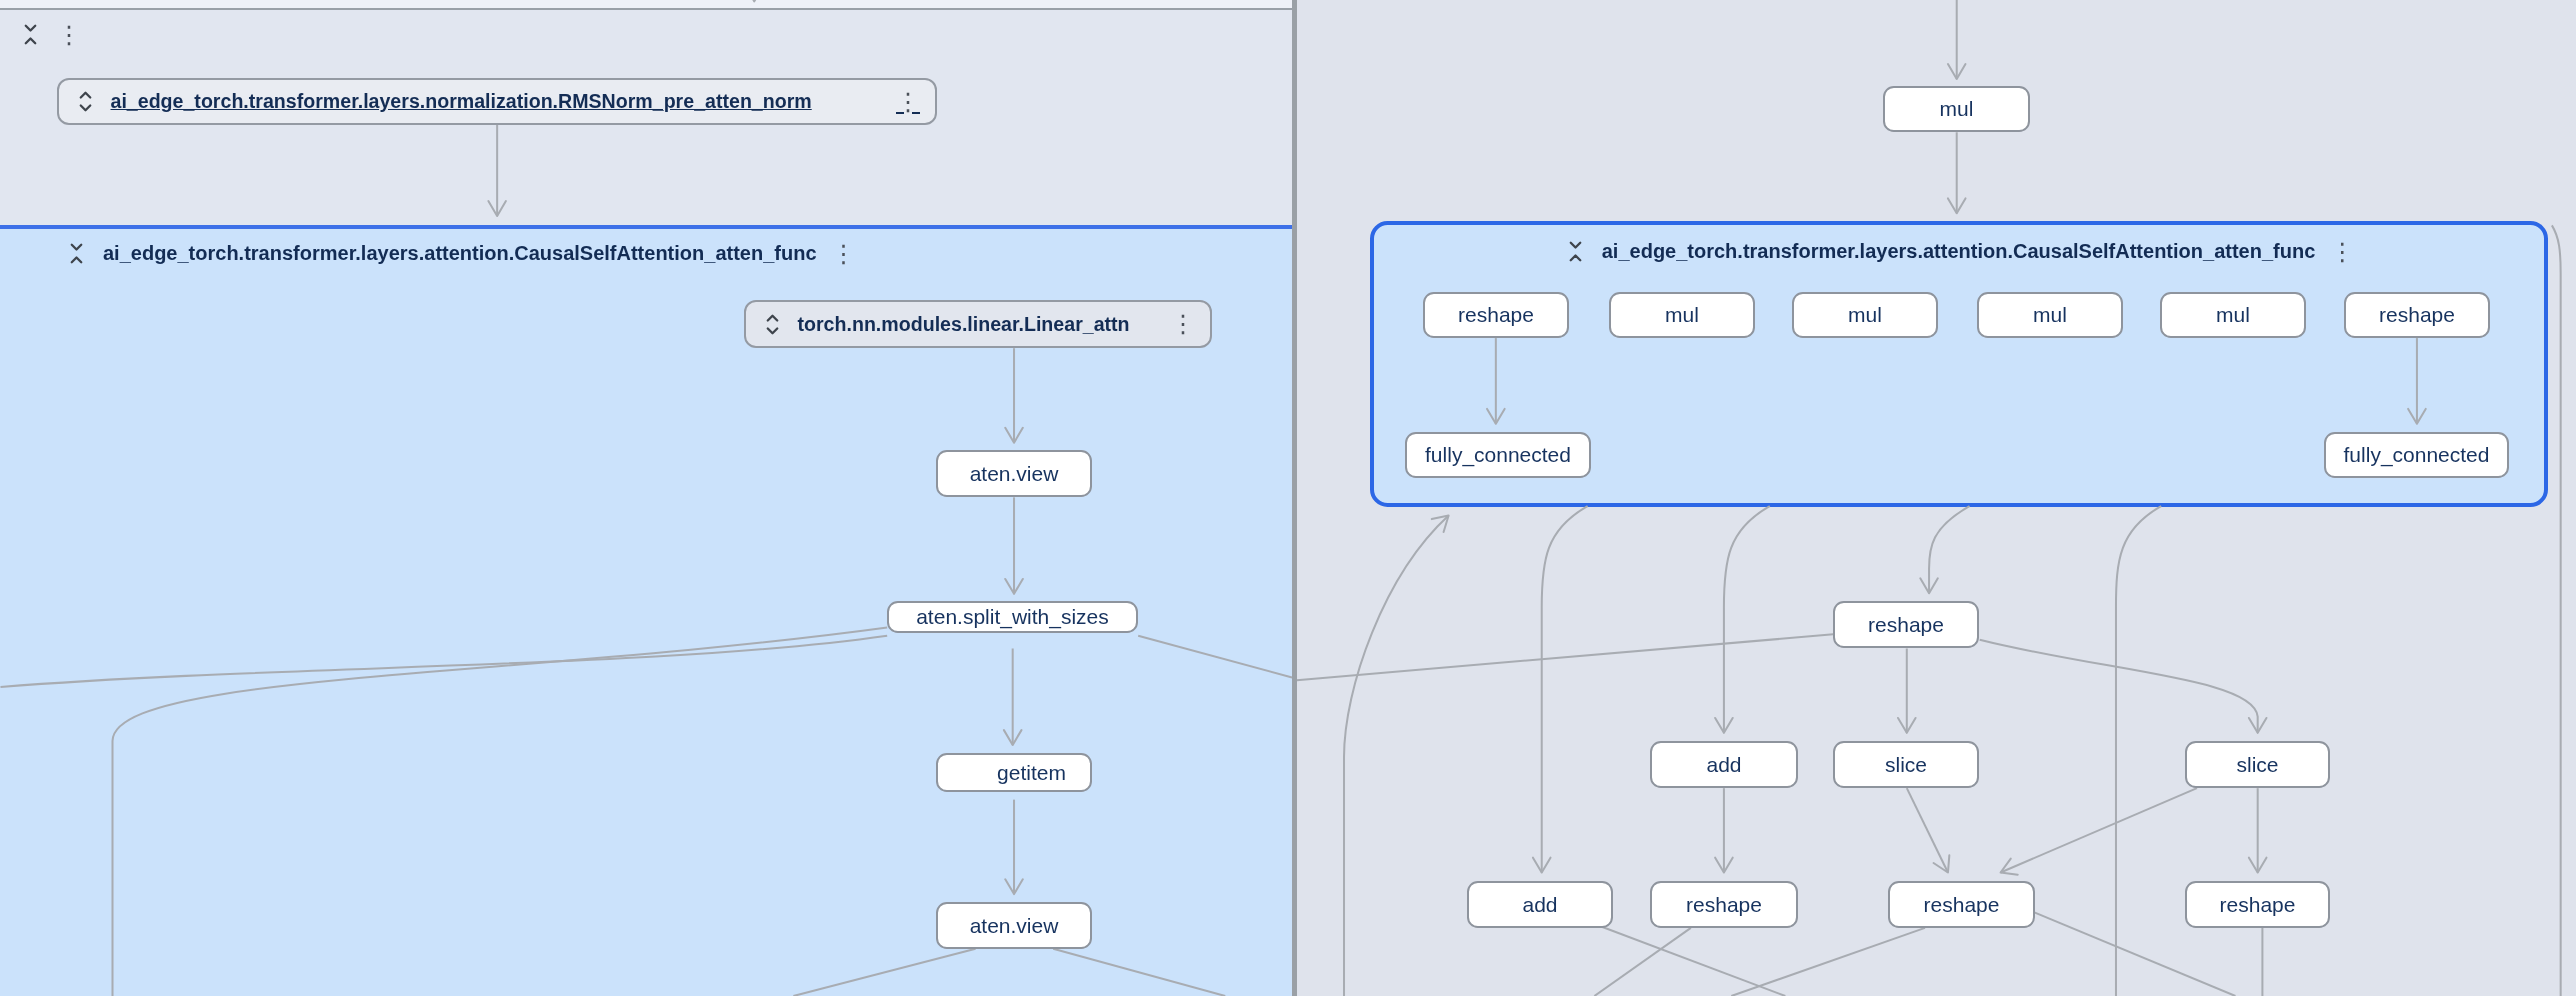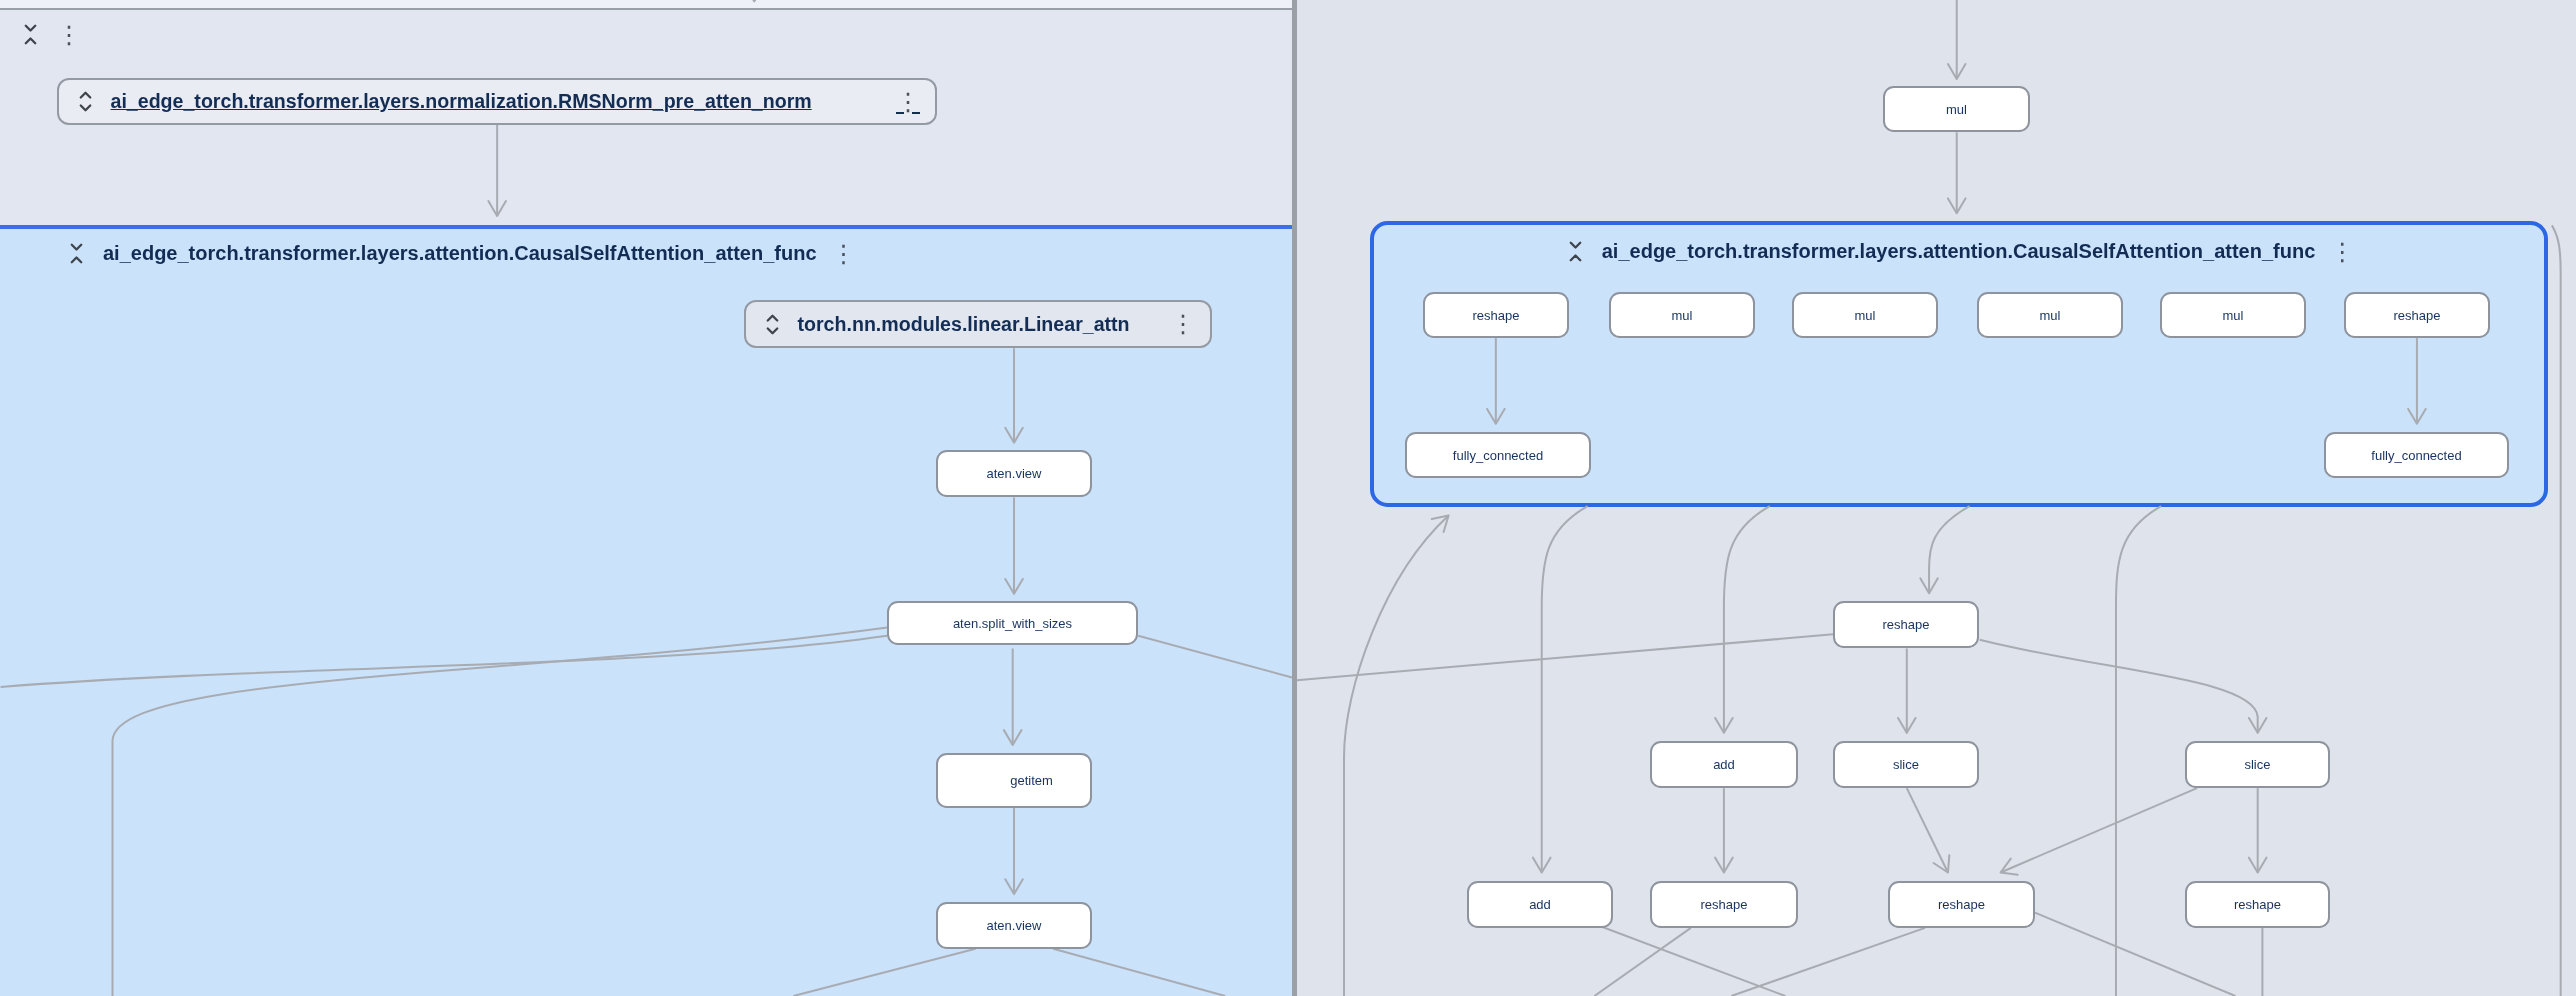--- a/index.html
+++ b/index.html
@@ -24,21 +24,21 @@
 
   .layer-node{position:absolute;display:flex;align-items:center;gap:13.5px;box-sizing:border-box;
               border:2px solid #949aa3;border-radius:12px;z-index:4;font-size:19.6px;font-weight:700;
               color:#142d55;padding:0 15px;white-space:nowrap;}
   .rms-node{left:57px;top:78px;width:880px;height:47px;background:#e9ecf2;text-decoration:underline;}
   .linear-node{left:744px;top:300px;width:468px;height:48px;background:#e2e6ee;}
   .layer-node .label{flex:1 1 auto;}
 
   .op-node{position:absolute;box-sizing:border-box;background:#ffffff;border:2px solid #8e949d;
            border-radius:10.8px;display:flex;align-items:center;justify-content:center;z-index:4;
-           font-size:13px;font-weight:400;color:#17335f;white-space:nowrap;}
+           font-size:21px;font-weight:400;color:#17335f;white-space:nowrap;}
 
   .dots{font-size:24px;color:#4a5059;line-height:1;font-weight:400;cursor:pointer;}
   .ufi{display:inline-flex;cursor:pointer;}
   .ufi svg{stroke:#3e444c;stroke-width:3.4;fill:none;stroke-linecap:round;stroke-linejoin:round;}
 </style>
 </head>
 <body>
 
 <div id="stage">
 
@@ -140,22 +140,22 @@
       <svg width="23" height="23" viewBox="0 0 34 34">
           <path d="M10 4 L17 11 L24 4"></path>
           <path d="M10 30 L17 23 L24 30"></path>
         </svg>
     </span>
     <span>ai_edge_torch.transformer.layers.attention.CausalSelfAttention_atten_func</span>
     <span class="dots">⋮</span>
   </div>
 
 <div class="op-node" style="left: 936px; top: 450px; width: 156px; height: 47px;">aten.view</div>
-    <div class="op-node" style="left: 887px; top: 601px; width: 251px; height: 44px;">aten.split_with_sizes</div>
-    <div class="op-node" style="left: 936px; top: 753px; width: 156px; height: 55px; padding-left: 35px;">getitem</div>
+    <div class="op-node" style="left: 887px; top: 601px; width: 251px; height: 32px;">aten.split_with_sizes</div>
+    <div class="op-node" style="left: 936px; top: 753px; width: 156px; height: 39px; padding-left: 35px;">getitem</div>
     <div class="op-node" style="left: 936px; top: 902px; width: 156px; height: 47px;">aten.view</div>
     <div class="op-node" style="left: 1423px; top: 292px; width: 146px; height: 46px;">reshape</div>
     <div class="op-node" style="left: 1609px; top: 292px; width: 146px; height: 46px;">mul</div>
     <div class="op-node" style="left: 1792px; top: 292px; width: 146px; height: 46px;">mul</div>
     <div class="op-node" style="left: 1977px; top: 292px; width: 146px; height: 46px;">mul</div>
     <div class="op-node" style="left: 2160px; top: 292px; width: 146px; height: 46px;">mul</div>
     <div class="op-node" style="left: 2344px; top: 292px; width: 146px; height: 46px;">reshape</div>
     <div class="op-node" style="left: 1405px; top: 432px; width: 186px; height: 46px;">fully_connected</div>
     <div class="op-node" style="left: 2324px; top: 432px; width: 185px; height: 46px;">fully_connected</div>
     <div class="op-node" style="left: 1883px; top: 86px; width: 147px; height: 46px;">mul</div>

